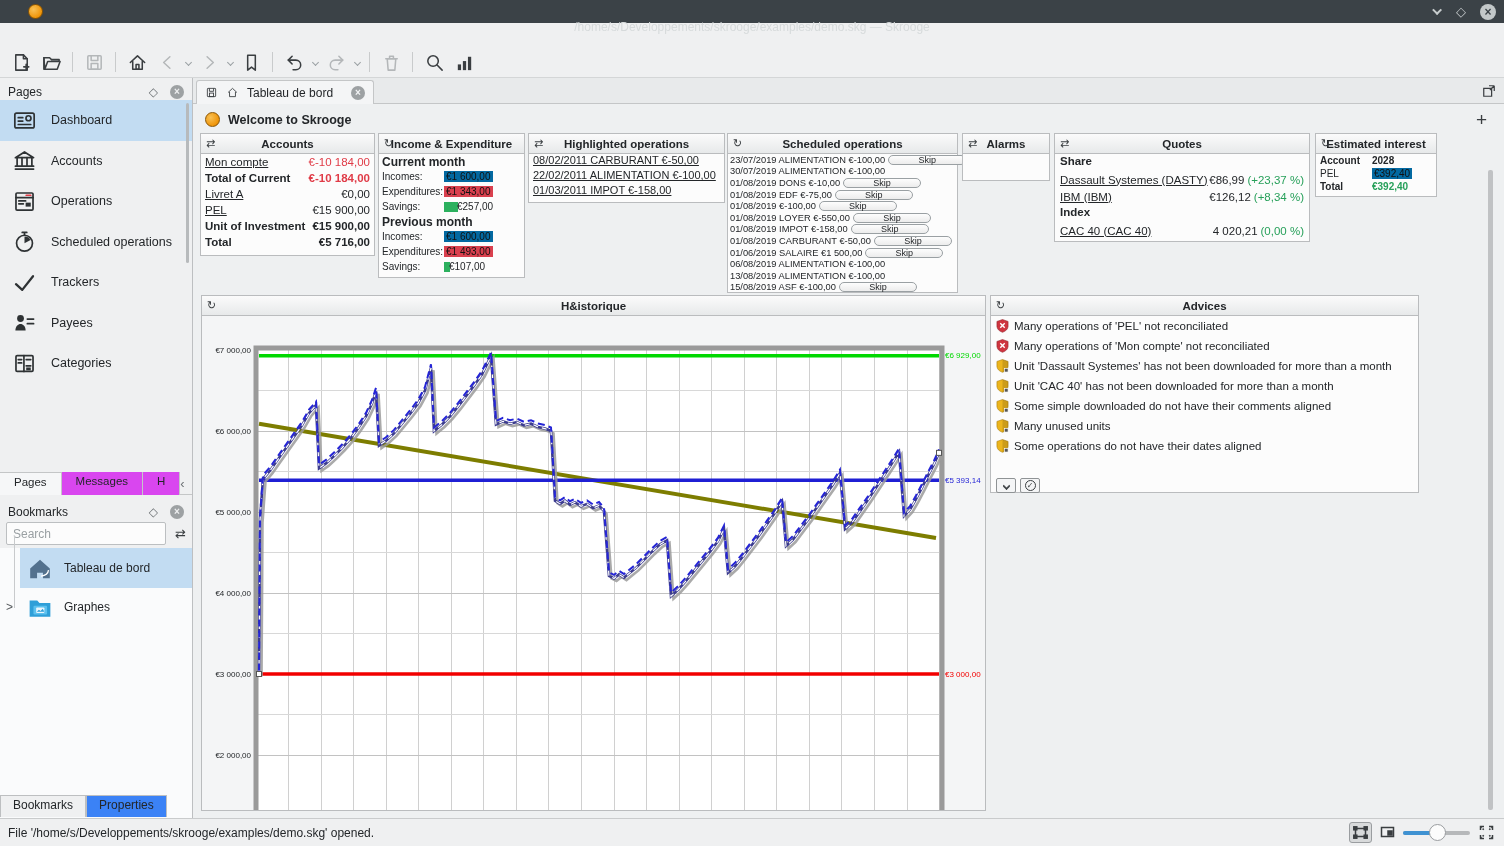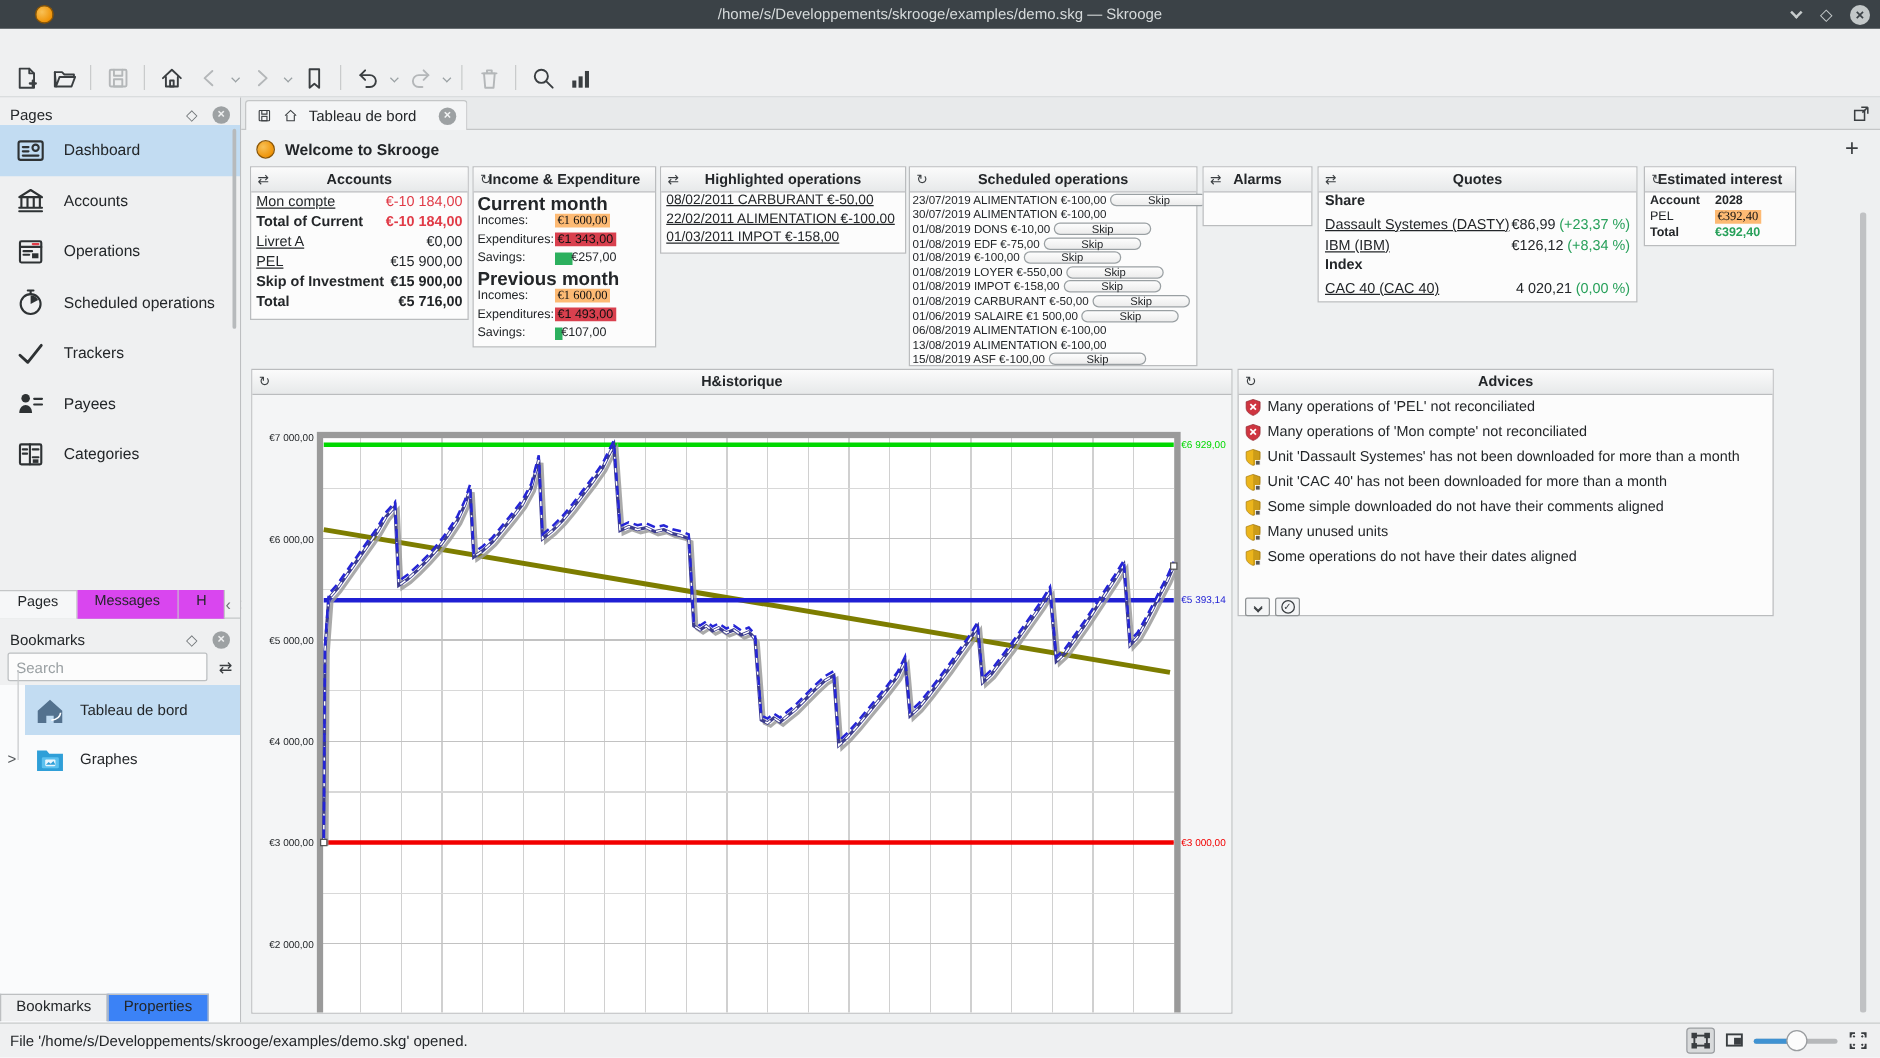--- a/index.html
+++ b/index.html
@@ -6,21 +6,21 @@
   html,body { width:1504px; height:846px; overflow:hidden;
     font-family:"Liberation Sans","DejaVu Sans",sans-serif; }
   #app { position:relative; width:1504px; height:846px; background:#eff0f1; }
 
   
   #titlebar { position:absolute; left:0; top:0; width:1504px; height:23px;
     background:#3b4247; color:#d6dadb; font-size:12px; }
   #titlebar .app-icon { position:absolute; left:28px; top:4px; width:15px; height:15px;
     border-radius:50%; background:radial-gradient(circle at 35% 35%, #f8c156, #ef9408 70%, #b96e06);
     border:1px solid #8a5504; }
-  #title-text { position:absolute; left:0; right:0; top:4px; text-align:center; }
+  #title-text { position:absolute; left:0; right:0; top:20px; text-align:center; }
   .winctl { position:absolute; right:8px; top:0; height:23px; display:flex; align-items:center; gap:14px; }
   .chev { display:inline-block; width:7px; height:7px; border-left:2px solid #c7cccd; border-bottom:2px solid #c7cccd; }
   .chev.down { transform:rotate(-45deg) translateY(-2px); }
   .wdiamond { color:#c7cccd; font-size:13px; line-height:1; }
   .wclose { width:16px; height:16px; border-radius:50%; background:#c3c8c9; color:#3b4247;
     font-size:12px; font-weight:bold; display:flex; align-items:center; justify-content:center; line-height:1; }
 
   
   #menubar { position:absolute; left:0; top:23px; width:1504px; height:24px; background:#eff0f1;
     display:flex; align-items:center; gap:22px; padding-left:9px; font-size:12.5px; color:#232629; }
@@ -119,25 +119,25 @@
   #w-interest   { left:1122px; top:29px;  width:122px; height:64px;  }
   #w-chart      { left:8px;    top:191px; width:785px; height:516px; }
   #w-advices    { left:797px;  top:191px; width:429px; height:198px; }
 
   .acc-row { display:flex; align-items:center; height:16px; padding:0 4px; font-size:11.5px; color:#232629; }
   .acc-row .nm { flex:1; }
   .acc-row .nm.link { text-decoration:underline; }
   .acc-row.bold { font-weight:bold; }
   .neg { color:#e03b47; }
 
-  .ie-sec { font-size:15px; font-weight:bold; padding:1px 3px 0 3px; color:#232629; height:15px; }
+  .ie-sec { font-size:12px; font-weight:bold; padding:1px 3px 0 3px; color:#232629; height:15px; }
   .ie-row { display:flex; align-items:center; font-size:10px; color:#232629; padding:0 3px; height:15px; }
   .ie-row .lb { width:62px; }
   .chip { padding:0 2px; color:#111; }
-  .chip.green { background:#fdba74;font-family:Liberation Serif, serif; }
+  .chip.green { background:#0369a1; }
   .chip.red { background:#d9404e; }
   .bar { display:inline-block; height:10px; background:#2cb05e; vertical-align:middle; margin-right:-1px; }
   .bar-lg { width:14px; } .bar-sm { width:6px; }
 
   .hl-row { height:15px; font-size:11px; color:#232629; text-decoration:underline; padding:0 4px;
     white-space:nowrap; }
 
   .sc-row { display:flex; align-items:center; height:11.6px; font-size:9.3px; color:#232629;
     padding:0 2px; white-space:nowrap; }
   .sc-skip { margin-left:3px; height:10px; min-width:78px; border:1px solid #9aa0a3; border-radius:5px;
@@ -446,21 +446,21 @@
           </div>
         <div class="acc-row">
             <span class="nm link">Livret A</span>
             <span>€0,00</span>
           </div>
         <div class="acc-row">
             <span class="nm link">PEL</span>
             <span>€15 900,00</span>
           </div>
         <div class="acc-row bold">
-            <span class="nm">Skip of Investment</span>
+            <span class="nm">Unit of Investment</span>
             <span>€15 900,00</span>
           </div>
         <div class="acc-row bold">
             <span class="nm">Total</span>
             <span>€5 716,00</span>
           </div>
       </div>
     </div>
 
     <div class="widget" id="w-income">

